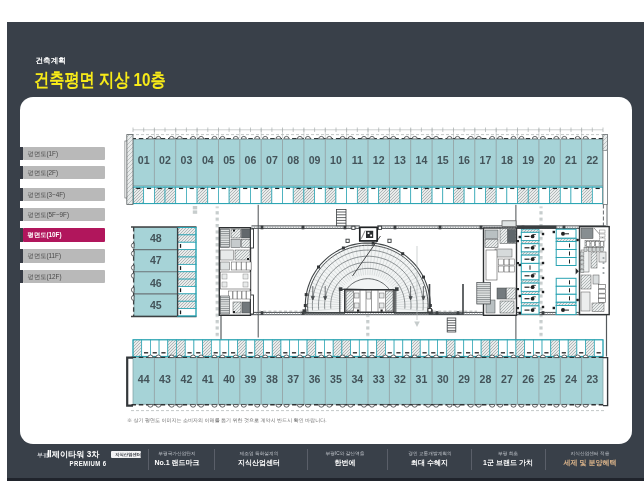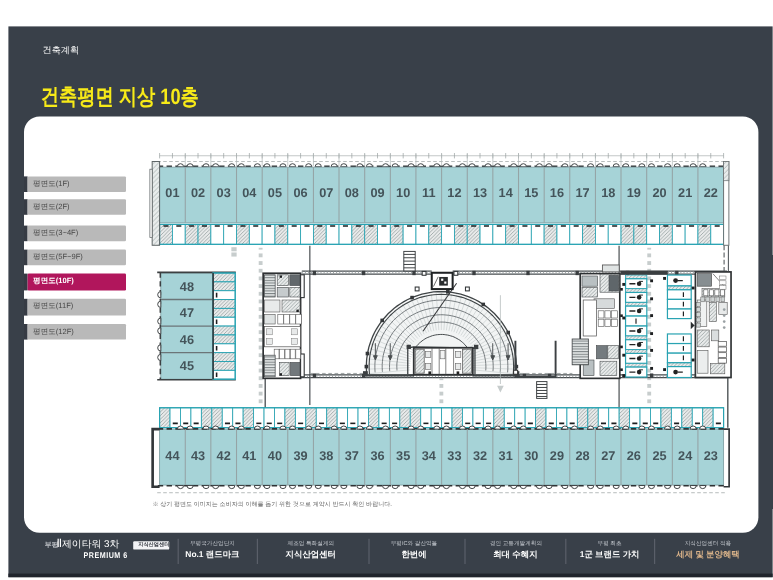--- a/index.html
+++ b/index.html
@@ -3,21 +3,21 @@
 <style>
 html,body{margin:0;padding:0}
 body{width:644px;height:483px;background:#ffffff;font-family:"Liberation Sans",sans-serif;position:relative;overflow:hidden}
 </style></head>
 <body>
 
 <div style="position:absolute;left:7px;top:22px;width:637px;height:458.5px;background:#394049"></div>
 
 <div style="position:absolute;left:7px;top:478px;width:637px;height:2.5px;background:#20242c"></div>
 
-<div style="position:absolute;left:35.5px;top:37px;font-size:7.6px;font-weight:400;color:#ffffff">건축계획</div>
+<div style="position:absolute;left:35.5px;top:56px;font-size:7.6px;font-weight:700;color:#ffffff">건축계획</div>
 
 <div style="position:absolute;left:34px;top:67.5px;font-size:15.2px;font-weight:700;color:#f7ea18;transform:scaleY(1.22);transform-origin:left top;white-space:nowrap">건축평면 지상 10층</div>
 
 <div style="position:absolute;left:20px;top:97px;width:612px;height:346.5px;background:#ffffff;border-radius:13px"></div>
 
 <div style="position:absolute;left:20px;top:146.7px;width:2.6px;height:13.4px;background:#363b44"></div>
 <div style="position:absolute;left:22.6px;top:146.7px;width:82.4px;height:13.4px;background:#b9b9b9;color:#474747;font-size:6.3px;font-weight:400;line-height:13.9px;text-align:left;padding-left:5px;box-sizing:border-box;border-radius:1px">평면도(1F)</div>
 
 <div style="position:absolute;left:20px;top:166.1px;width:2.6px;height:13.4px;background:#363b44"></div>
 <div style="position:absolute;left:22.6px;top:166.1px;width:82.4px;height:13.4px;background:#b9b9b9;color:#474747;font-size:6.3px;font-weight:400;line-height:13.9px;text-align:left;padding-left:5px;box-sizing:border-box;border-radius:1px">평면도(2F)</div>
@@ -1187,21 +1187,21 @@
     </g>
 
 <g stroke="#33373a" fill="none">
       <path d="M603,357.6 h4.6 v48 h-4.6" stroke-width="1.4"></path>
     </g>
   </svg>
 
 <div style="position:absolute;left:126.5px;top:416.8px;font-size:6px;color:#666;transform:scale(0.84);transform-origin:left top;white-space:nowrap">※ 상기 평면도 이미지는 소비자의 이해를 돕기 위한 것으로 계약시 반드시 확인 바랍니다.</div>
 
 <div style="position:absolute;left:37px;top:451.8px;font-size:6px;color:#e8eaee;white-space:nowrap;line-height:1">부평</div>
-<div style="position:absolute;left:47px;top:450.4px;font-size:8.2px;font-weight:400;color:#fff;white-space:nowrap;line-height:1"><span style="font-family:'Liberation Serif',serif;font-size:9.5px">Ⅱ</span>제이타워 3차</div>
+<div style="position:absolute;left:47px;top:450.4px;font-size:8.2px;font-weight:700;color:#fff;white-space:nowrap;line-height:1"><span style="font-family:'Liberation Serif',serif;font-size:9.5px">Ⅱ</span>제이타워 3차</div>
 <div style="position:absolute;left:111px;top:450.8px;width:30px;height:7.2px;background:#f2f3f5;border-radius:1px;overflow:hidden">
     <span style="display:block;font-size:6px;font-weight:700;color:#2c3139;line-height:7.4px;text-align:center;transform:scale(0.72);transform-origin:center center;white-space:nowrap">지식산업센터</span>
   </div>
 <div style="position:absolute;left:30px;top:459.8px;width:116px;text-align:center;color:#fff;font-size:7px;font-weight:700;letter-spacing:0.5px;line-height:1;transform:scaleX(0.85);transform-origin:center">PREMIUM 6</div>
 
 <div style="position:absolute;left:122.0px;top:450.8px;width:110px;text-align:center">
     <div style="font-size:6px;line-height:6px;height:6px;color:#c3c7cd;transform:scale(0.78);transform-origin:center top">부평국가산업단지</div>
     <div style="font-size:7px;line-height:7px;font-weight:700;color:#fff;margin-top:2.6px;white-space:nowrap">No.1 랜드마크</div>
   </div>
 

